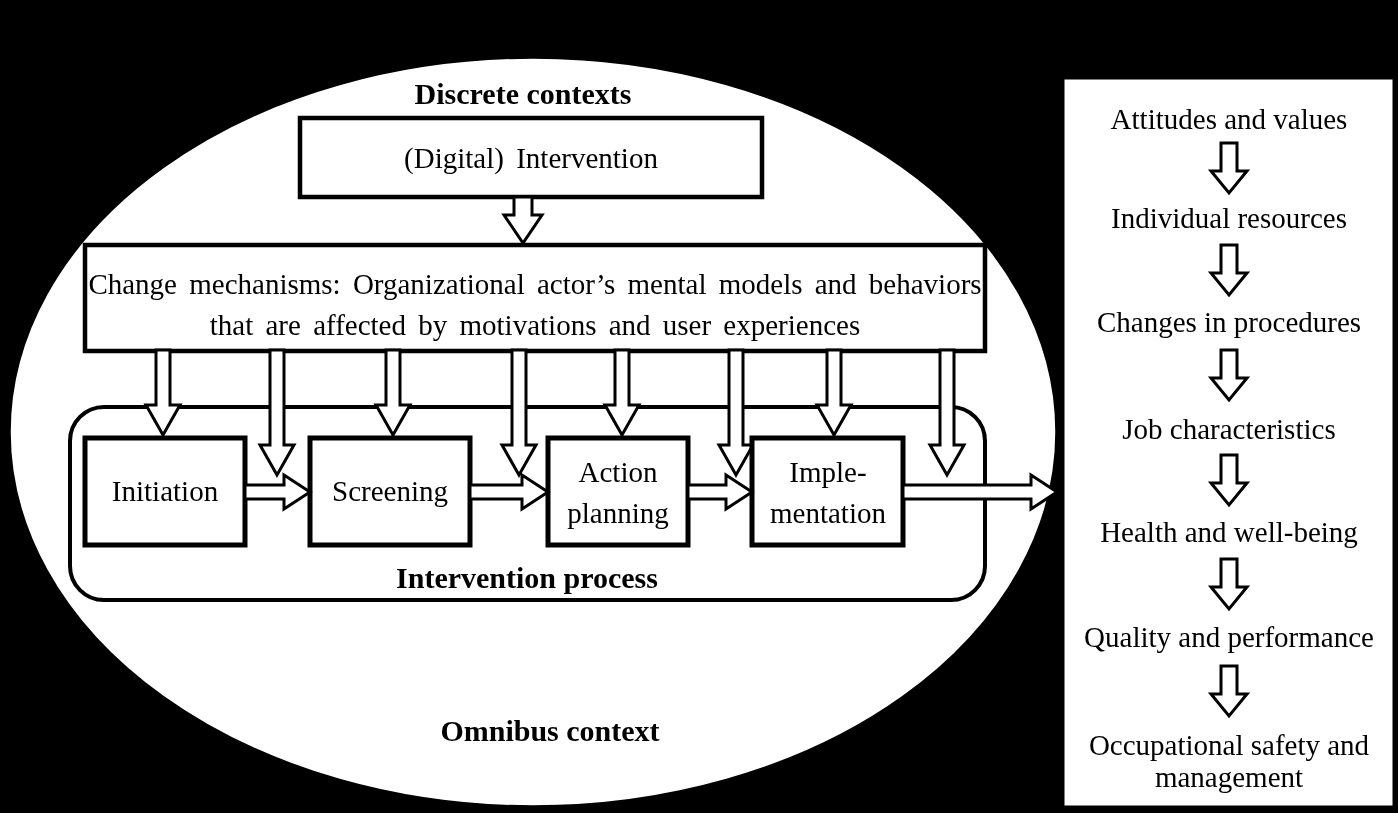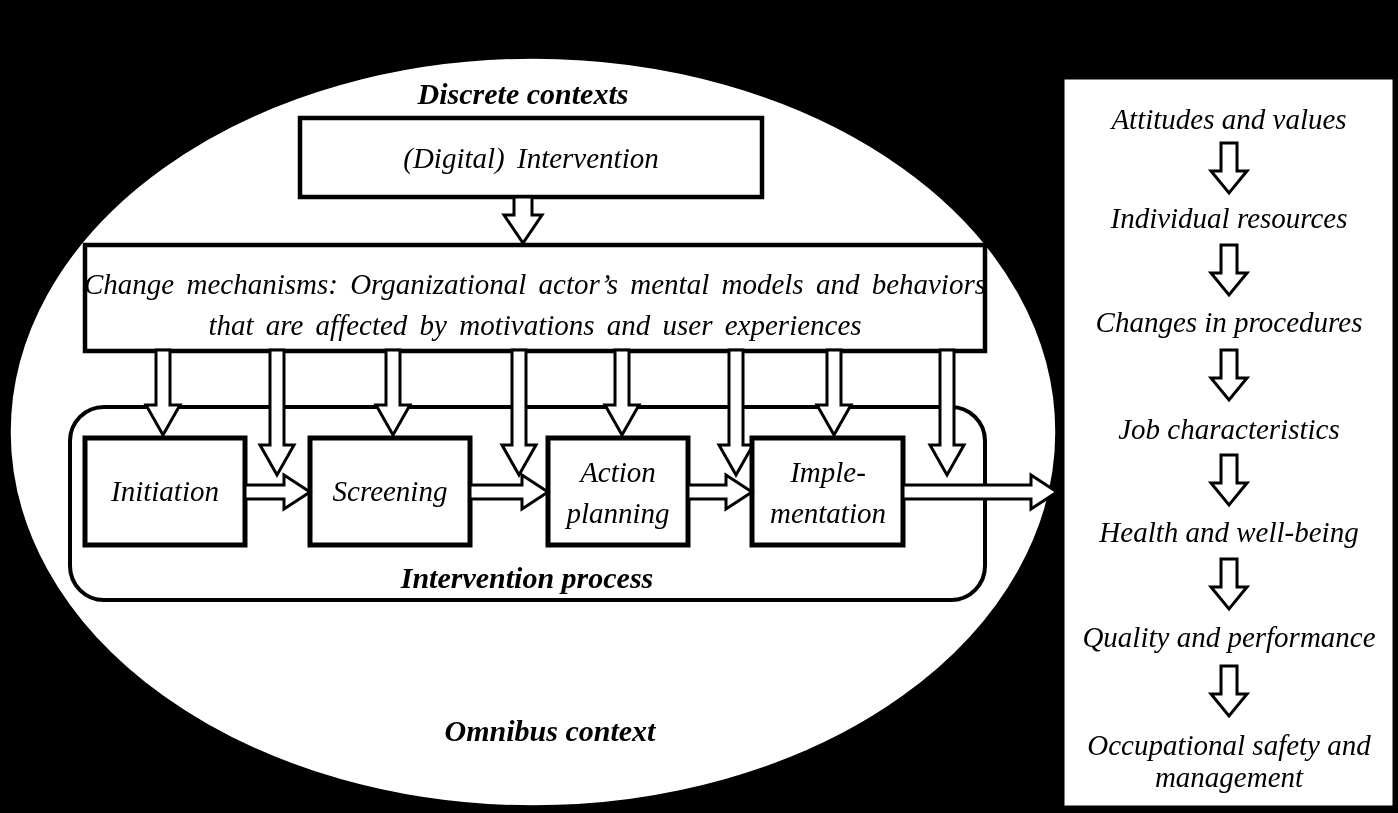--- a/index.html
+++ b/index.html
@@ -1,16 +1,16 @@
 <!DOCTYPE html>
 <html><head>
 <meta charset="utf-8">
 <style>
   html, body { margin: 0; padding: 0; background: #000; }
-  .stage { width: 1398px; height: 813px; position: relative; font-style: italic; }
+  .stage { width: 1398px; height: 813px; position: relative; }
   svg { display: block; }
   text {
     font-family: "Liberation Serif", "DejaVu Serif", serif;
     fill: #000000;
   }
   .t-body  { font-size: 29px; }
   .t-wide  { font-size: 29px; word-spacing: 5px; }
   .t-bold  { font-size: 30px; font-weight: bold; }
   .shape   { fill: #ffffff; stroke: #000000; }
   .box     { stroke-width: 4.5px; }

